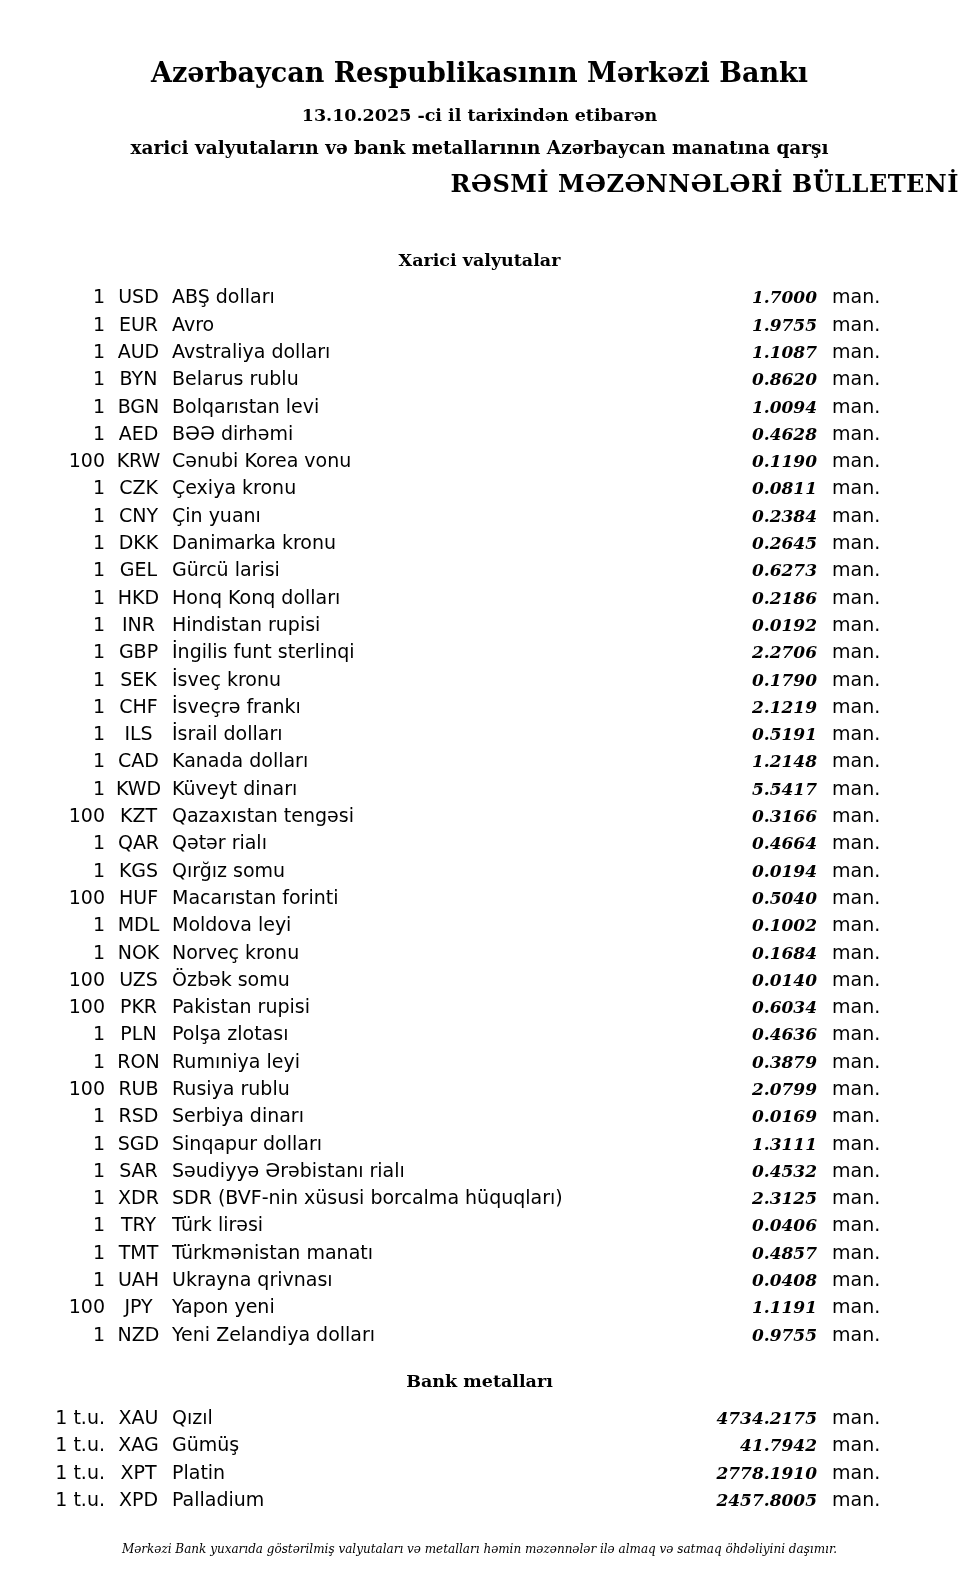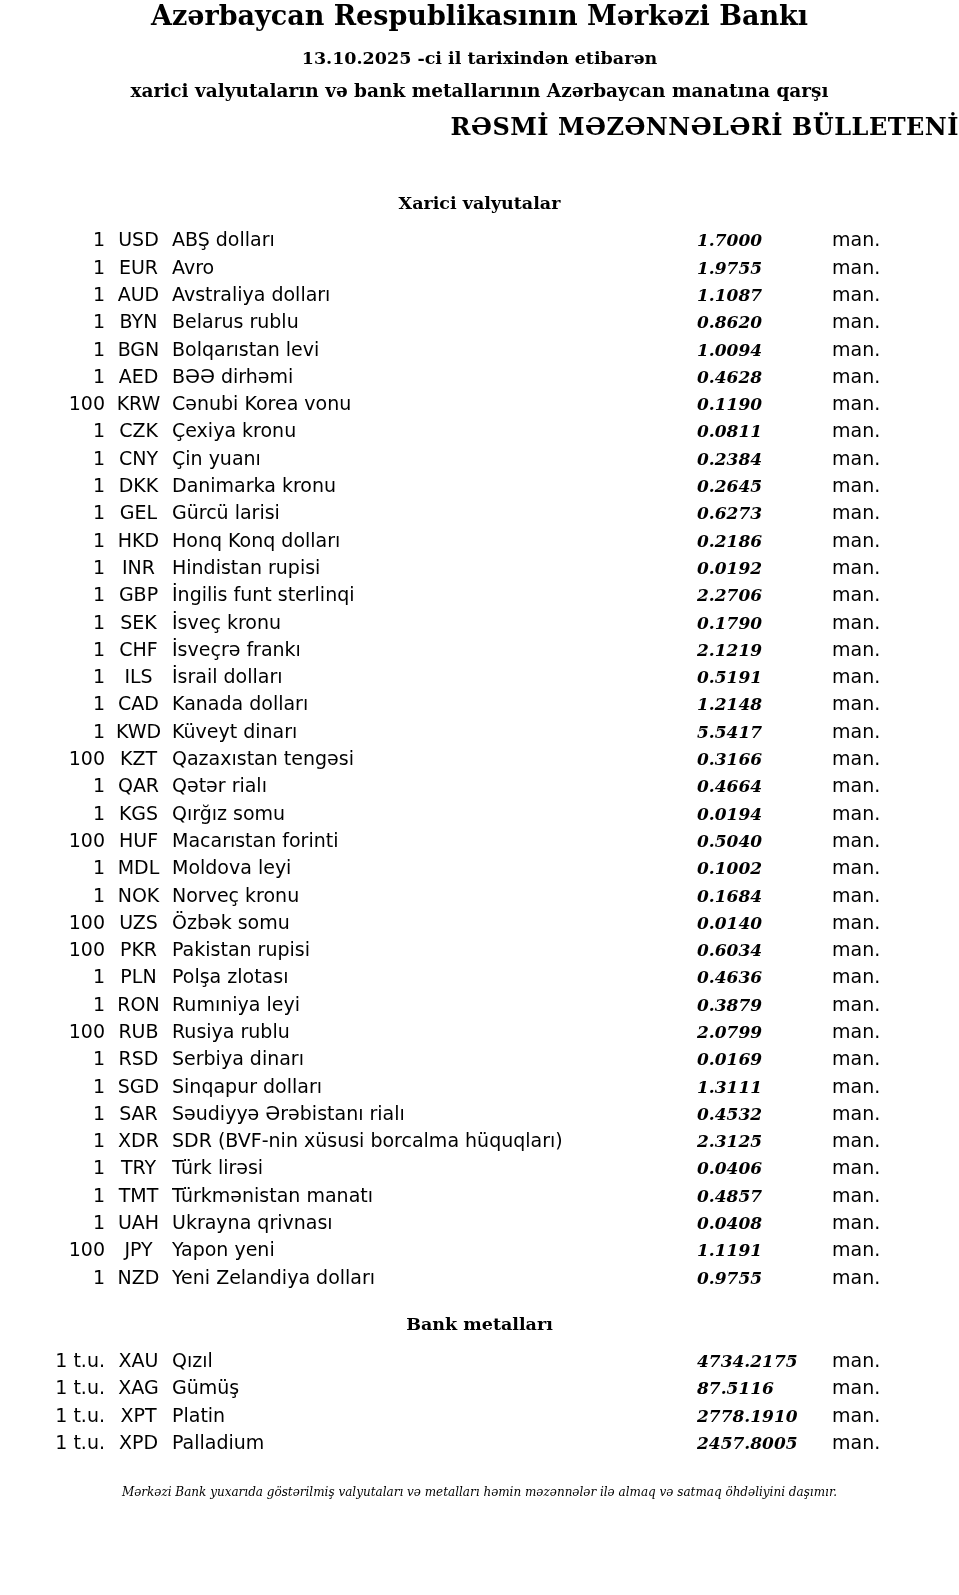--- a/index.html
+++ b/index.html
@@ -7,20 +7,21 @@
     padding: 0;
     background: #ffffff;
   }
   .page {
     position: relative;
     width: 959px;
     height: 1595px;
     box-sizing: border-box;
     background: #ffffff;
     color: #000000;
+    padding-top: 57px;
     font-family: "DejaVu Sans", sans-serif;
     overflow: hidden;
   }
   .bank-name {
     font-family: "DejaVu Serif", serif;
     font-weight: bold;
     font-size: 27px;
     line-height: 1.2;
     text-align: center;
     margin: 0;
@@ -80,20 +81,21 @@
     margin-top: 8px;
   }
   .col-name {
     flex: 1 1 auto;
     text-align: left;
     overflow: hidden;
   }
   .col-rate {
     width: 120px;
     margin-right: 15px;
+    text-align: right;
     flex: 0 0 auto;
     font-family: "DejaVu Serif", serif;
     font-style: italic;
     font-weight: bold;
     font-size: 17px;
   }
   .col-unit {
     width: 53px;
     margin-right: 74px;
     text-align: left;
@@ -448,21 +450,21 @@
         <span class="col-code">XAU</span>
         <span class="col-name">Qızıl</span>
         <span class="col-rate">4734.2175</span>
         <span class="col-unit">man.</span>
       </div>
 
       <div class="rate-row">
         <span class="col-qty">1 t.u.</span>
         <span class="col-code">XAG</span>
         <span class="col-name">Gümüş</span>
-        <span class="col-rate">87.5116</span>
+        <span class="col-rate">41.7942</span>
         <span class="col-unit">man.</span>
       </div>
 
       <div class="rate-row">
         <span class="col-qty">1 t.u.</span>
         <span class="col-code">XPT</span>
         <span class="col-name">Platin</span>
         <span class="col-rate">2778.1910</span>
         <span class="col-unit">man.</span>
       </div>

